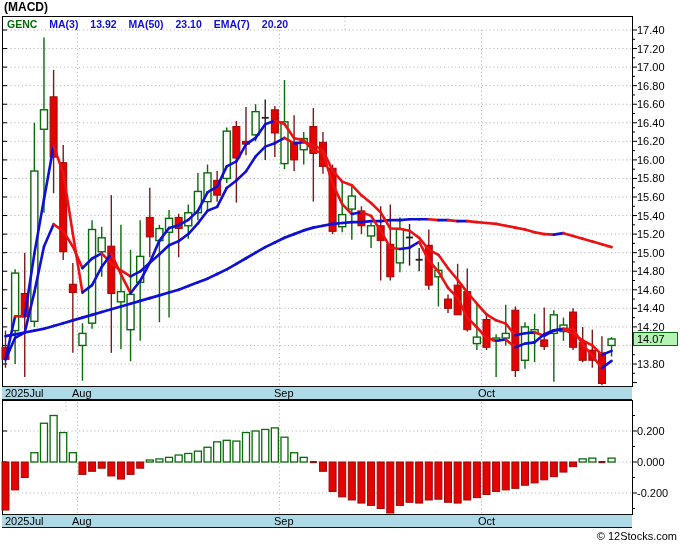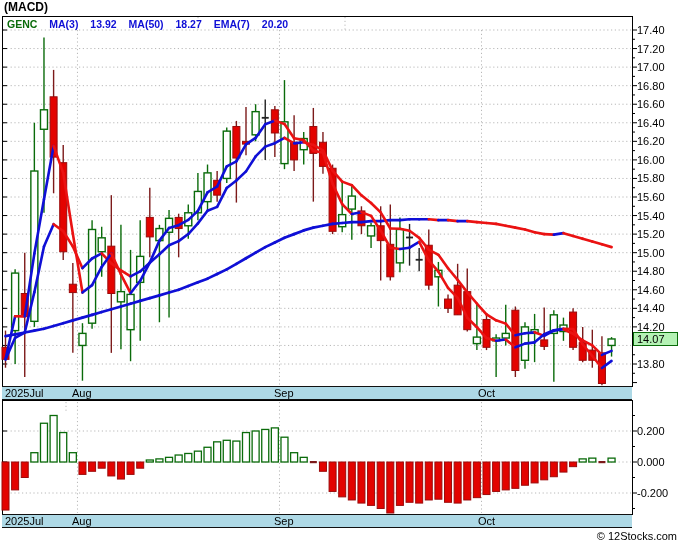--- a/index.html
+++ b/index.html
@@ -552,21 +552,21 @@
           <text x="637" y="466">0.000</text>
           <text x="637" y="497">-0.200</text>
         </g>
       </svg></div>
 
   <div class="legend">
     <span class="lg lg-sym">GENC</span>
     <span class="lg lg-lbl">MA(3)</span>
     <span class="lg lg-val">13.92</span>
     <span class="lg lg-lbl">MA(50)</span>
-    <span class="lg lg-val">18.27</span>
+    <span class="lg lg-val">23.10</span>
     <span class="lg lg-lbl">EMA(7)</span>
     <span class="lg lg-val">20.20</span>
   </div>
 
   <div class="band" id="band-top" style="top:386px;">
       <span style="left: 3px;">2025Jul</span>
       <span style="left: 70px;">Aug</span>
       <span style="left: 272px;">Sep</span>
       <span style="left: 476px;">Oct</span>
     </div>

